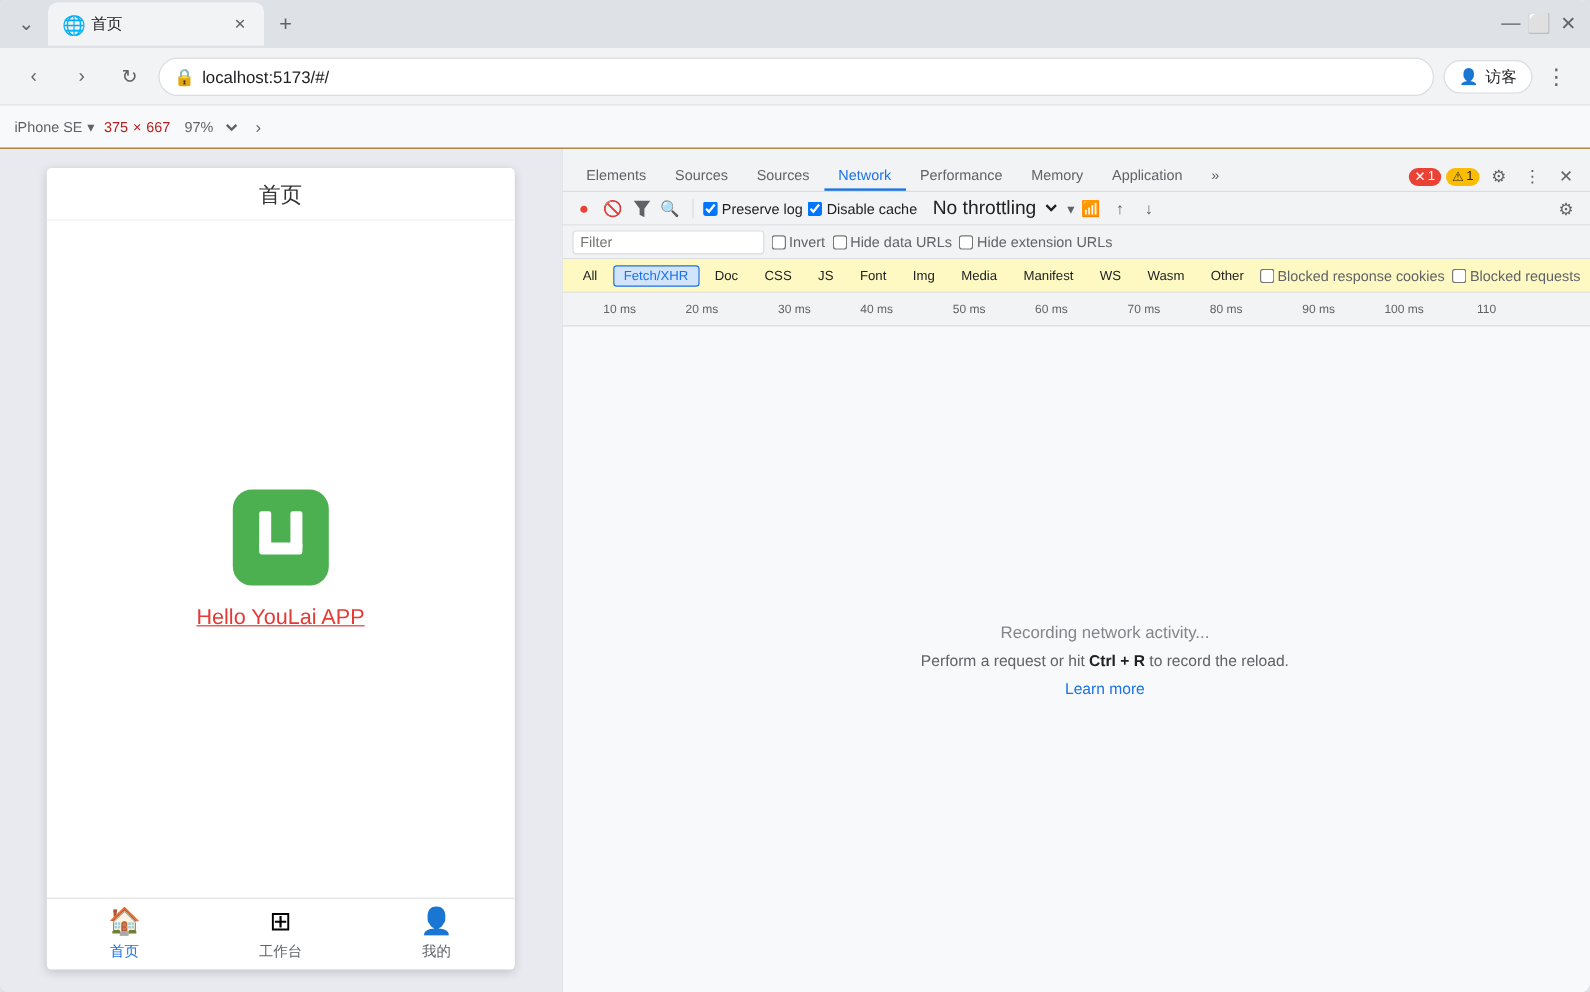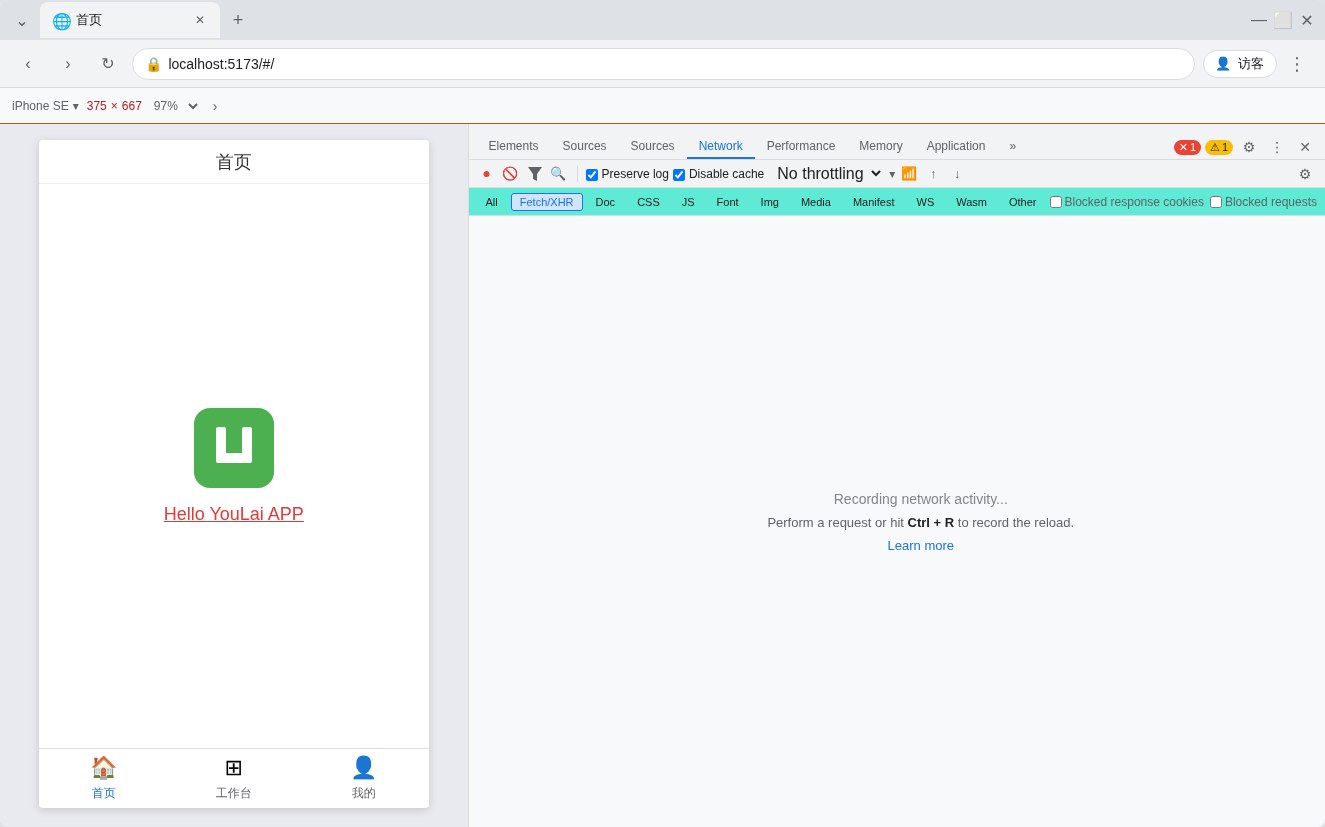--- a/index.html
+++ b/index.html
@@ -67,32 +67,32 @@
     .devtools-tabs-right { margin-left: auto; display: flex; align-items: center; gap: 4px; }
     .devtools-badge { background: #ea4335; color: white; border-radius: 8px; padding: 1px 5px; font-size: 11px; display: flex; align-items: center; gap: 2px; }
     .devtools-badge.warn { background: #fbbc04; color: #202124; }
     .devtools-icon-btn { width: 24px; height: 24px; border: none; background: transparent; cursor: pointer; display: flex; align-items: center; justify-content: center; color: #5f6368; font-size: 14px; }
 
     
     .devtools-toolbar { height: 28px; background: #f1f3f4; display: flex; align-items: center; padding: 0 8px; gap: 4px; border-bottom: 1px solid #dadce0; }
     .dt-btn { width: 20px; height: 20px; border: none; background: transparent; cursor: pointer; display: flex; align-items: center; justify-content: center; color: #5f6368; font-size: 13px; border-radius: 3px; }
     .dt-btn.active { color: #1a73e8; }
     .dt-sep { width: 1px; height: 16px; background: #dadce0; margin: 0 4px; }
-    .dt-checkbox-label { display: flex; align-items: flex-end; gap: 4px; font-size: 12px; color: #202124; cursor: pointer; white-space: nowrap; }
+    .dt-checkbox-label { display: flex; align-items: center; gap: 4px; font-size: 12px; color: #202124; cursor: pointer; white-space: nowrap; }
     .dt-checkbox-label input { width: 12px; height: 12px; }
     .throttle-select { border: 1px solid transparent; background: transparent; font-size: 16px; color: #202124; cursor: pointer; padding: 0 4px; border-radius: 3px; }
 
     
     .network-filter { height: 28px; background: #f1f3f4; display: flex; align-items: center; padding: 0 8px; gap: 6px; border-bottom: 1px solid #dadce0; }
     .filter-input { flex: 1; max-width: 160px; height: 20px; border: 1px solid #dadce0; border-radius: 3px; padding: 0 6px; font-size: 12px; background: #fff; outline: none; }
     .filter-checkbox { display: flex; align-items: center; gap: 3px; font-size: 12px; color: #5f6368; cursor: pointer; white-space: nowrap; }
     .filter-checkbox input { width: 12px; height: 12px; }
 
     
-    .type-filters { height: 28px; background: #5eead4; display: flex; align-items: center; padding: 0 8px; gap: 4px; border-bottom: 1px solid #dadce0; flex-wrap: nowrap; overflow: hidden; justify-content: flex-end; }
+    .type-filters { height: 28px; background: #fef9c3; display: flex; align-items: center; padding: 0 8px; gap: 4px; border-bottom: 1px solid #dadce0; flex-wrap: nowrap; overflow: hidden; justify-content: flex-end; }
     .type-btn { padding: 2px 8px; font-size: 11px; border: 1px solid transparent; border-radius: 3px; background: transparent; cursor: pointer; color: #202124; white-space: nowrap; }
     .type-btn.active { background: #d2e3fc; border-color: #1a73e8; color: #1a73e8; font-weight: 500; }
     .type-filter-extra { display: flex; align-items: center; gap: 6px; margin-left: auto; }
     .blocked-checkbox { display: flex; align-items: center; gap: 3px; font-size: 12px; color: #5f6368; cursor: pointer; white-space: nowrap; }
     .blocked-checkbox input { width: 12px; height: 12px; }
 
     
     .third-party-row { height: 24px; background: #f1f3f4; display: flex; align-items: center; padding: 0 8px; border-bottom: 1px solid #dadce0; }
 
     
@@ -252,20 +252,35 @@
         </select>
         <span style="color:#5f6368; font-size:12px;">▾</span>
         <button class="dt-btn">📶</button>
         <button class="dt-btn">↑</button>
         <button class="dt-btn">↓</button>
         <div style="margin-left:auto;">
           <button class="devtools-icon-btn">⚙</button>
         </div>
       </div>
 
+      <div class="network-filter">
+        <input class="filter-input" type="text" placeholder="Filter" style="">
+        <label class="filter-checkbox">
+          <input type="checkbox" style="">
+          <span>Invert</span>
+        </label>
+        <label class="filter-checkbox">
+          <input type="checkbox" style="">
+          <span>Hide data URLs</span>
+        </label>
+        <label class="filter-checkbox">
+          <input type="checkbox" style="">
+          <span>Hide extension URLs</span>
+        </label>
+      </div>
 
       <div class="type-filters">
         <button class="type-btn">All</button>
         <button class="type-btn active">Fetch/XHR</button>
         <button class="type-btn">Doc</button>
         <button class="type-btn">CSS</button>
         <button class="type-btn">JS</button>
         <button class="type-btn">Font</button>
         <button class="type-btn">Img</button>
         <button class="type-btn">Media</button>
@@ -279,20 +294,35 @@
             <span>Blocked response cookies</span>
           </label>
           <label class="blocked-checkbox">
             <input type="checkbox" style="">
             <span>Blocked requests</span>
           </label>
         </div>
       </div>
 
 
+      <div class="timeline-header">
+        <div class="timeline-labels" style="position:relative; height:28px; width:100%;">
+          <span class="timeline-label" style="left:4%;">10 ms</span>
+          <span class="timeline-label" style="left:12%;">20 ms</span>
+          <span class="timeline-label" style="left:21%;">30 ms</span>
+          <span class="timeline-label" style="left:29%;">40 ms</span>
+          <span class="timeline-label" style="left:38%;">50 ms</span>
+          <span class="timeline-label" style="left:46%;">60 ms</span>
+          <span class="timeline-label" style="left:55%;">70 ms</span>
+          <span class="timeline-label" style="left:63%;">80 ms</span>
+          <span class="timeline-label" style="left:72%;">90 ms</span>
+          <span class="timeline-label" style="left:80%;">100 ms</span>
+          <span class="timeline-label" style="left:89%;">110</span>
+        </div>
+      </div>
 
       <div class="network-empty">
         <span class="network-empty-title">Recording network activity...</span>
         <span class="network-empty-desc">
           <span>Perform a request or hit </span><strong>Ctrl + R</strong><span> to record the reload.</span>
         </span>
         <a class="network-learn-more" href="#">Learn more</a>
       </div>
 
     </div>

